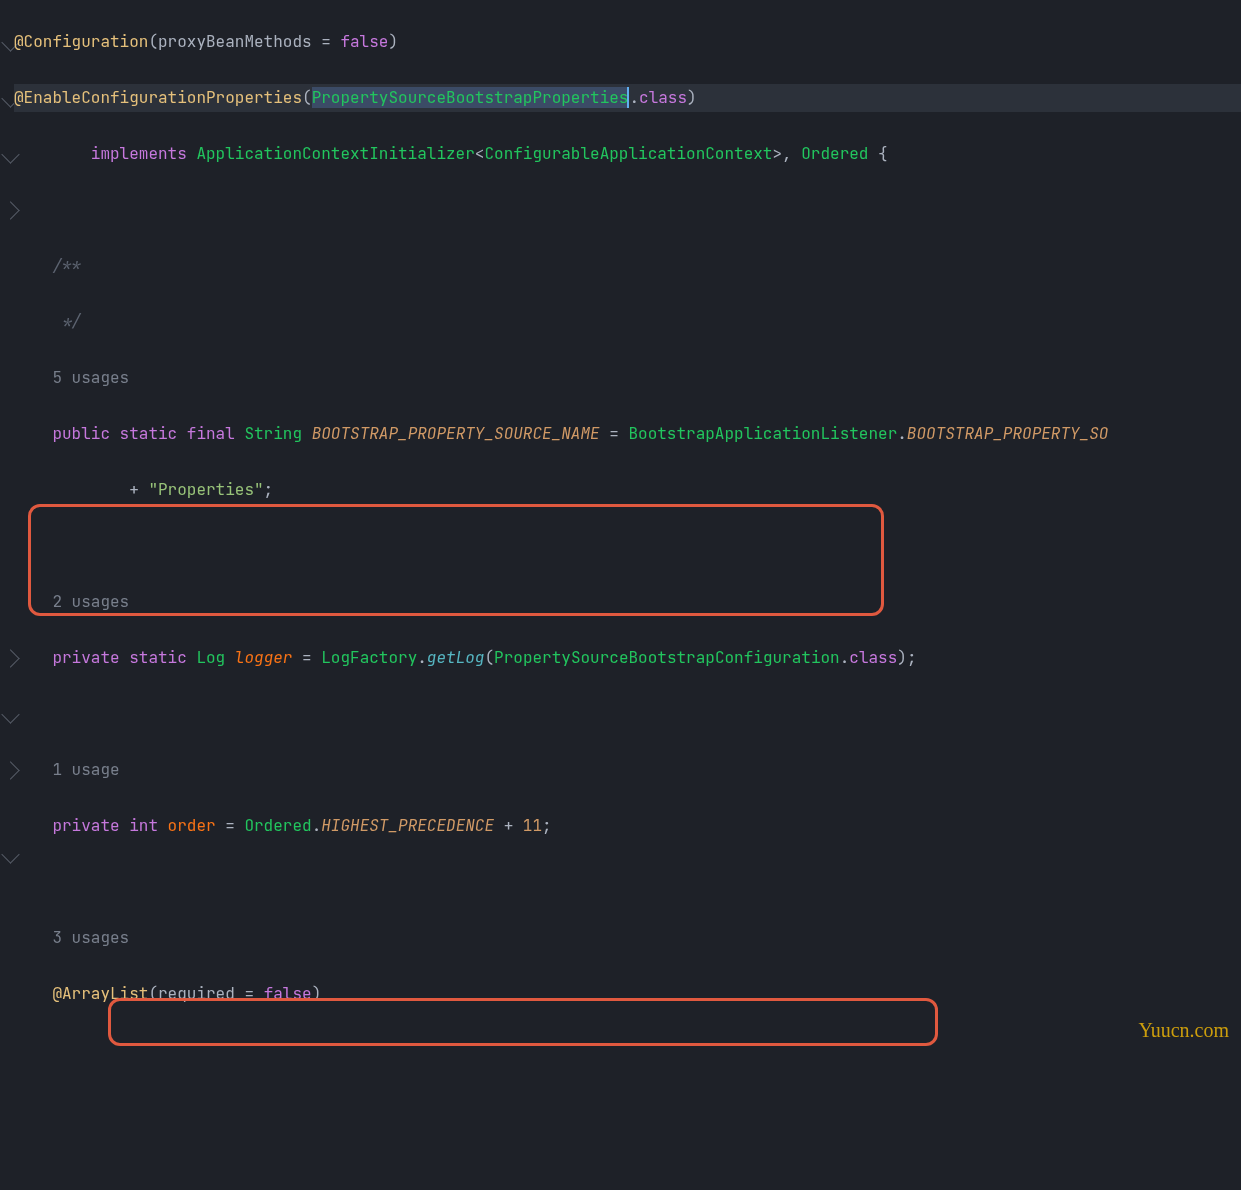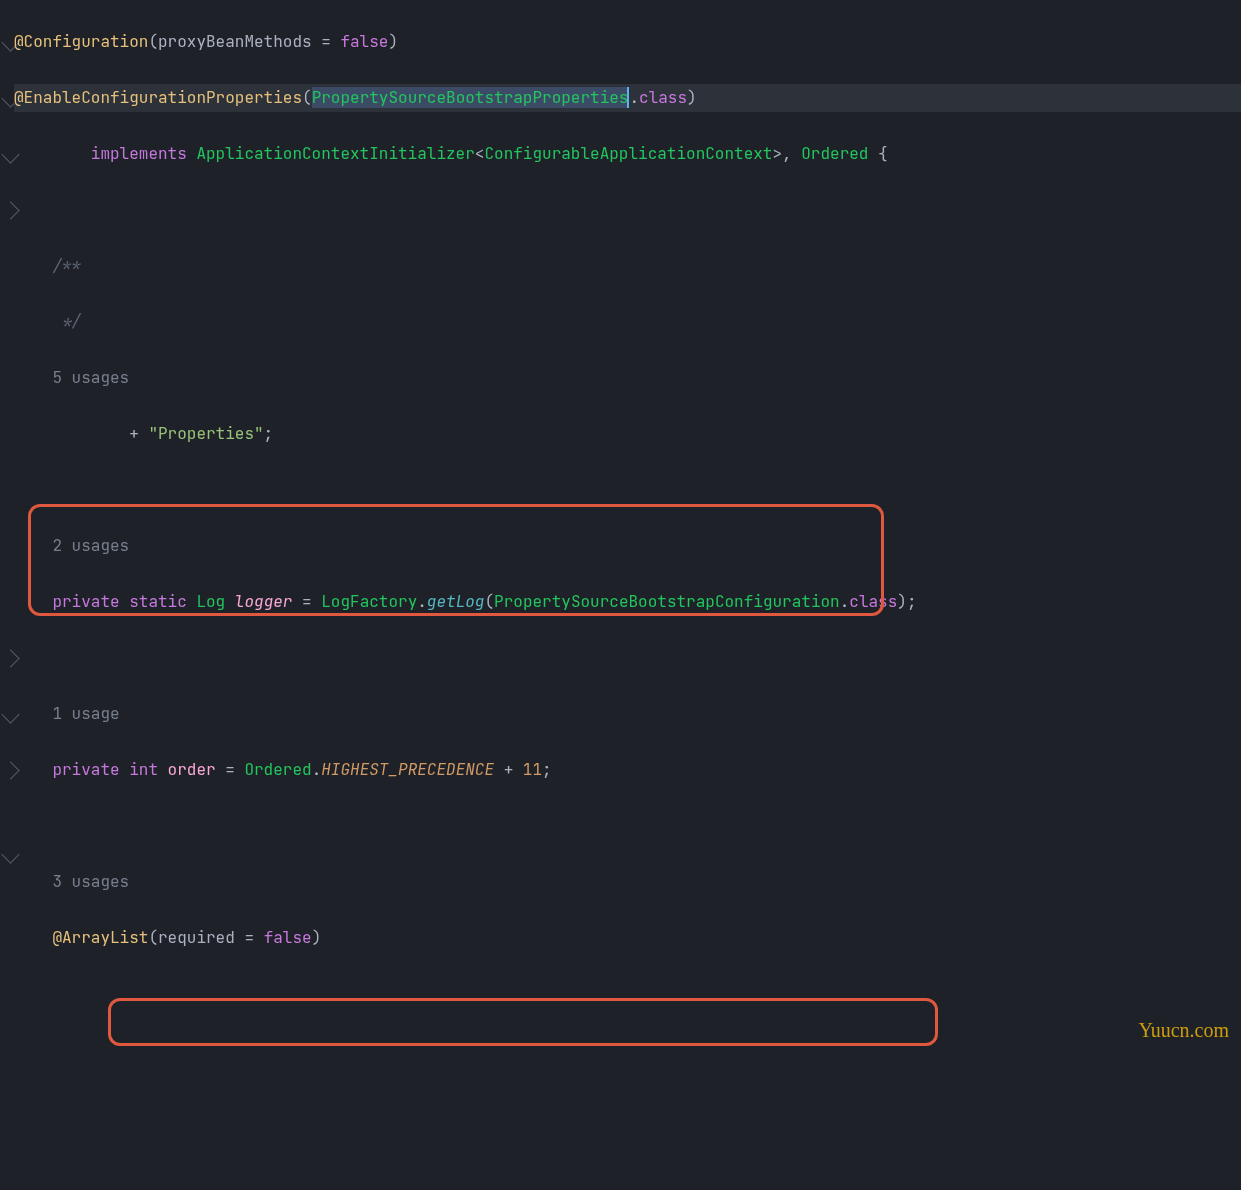--- a/index.html
+++ b/index.html
@@ -7,21 +7,21 @@
   .gutter{position:absolute;left:0;top:0;bottom:0;width:22px;background:#1e2128}
   .fold{position:absolute;left:4px;width:12px;height:12px;border-top:1px solid #555b66;border-right:1px solid #555b66}
   .fold.open{transform:rotate(135deg)}
   .fold.closed{transform:rotate(45deg)}
   .code{position:absolute;left:14px;top:0;right:0;white-space:pre}
   .ln{height:28px}
   .hl-line{background:#2c313a}
   .t-kw{color:#c678dd}
   .t-ann{color:#e5c07b}
   .t-cls{color:#22c55e}
-  .t-fld{color:#f9a8d4}
+  .t-fld{color:#f97316}
   .t-str{color:#98c379}
   .t-cmt{color:#5c6370;font-style:italic}
   .t-const{color:#d19a66;font-style:italic}
   .t-num{color:#d19a66}
   .t-op{color:#abb2bf}
   .t-call{color:#56b6c2;font-style:italic}
   .t-hint{color:#787f8c;font-size:16px}
   .sel{background:#3b4b66}
   .caret{border-left:2px solid #61afef;margin-left:-1px;animation:blink 1s step-end infinite}
   @keyframes blink{50%{border-color:transparent}}
@@ -46,20 +46,21 @@
   </div>
 
   <div class="code">
 <div class="ln"><span class="t-ann">@Configuration</span><span class="t-op">(proxyBeanMethods = </span><span class="t-kw">false</span><span class="t-op">)</span></div>
 <div class="ln hl-line"><span class="t-ann">@EnableConfigurationProperties</span><span class="t-op">(</span><span class="t-cls sel">PropertySourceBootstrapProperties</span><span class="caret"></span><span class="t-op">.</span><span class="t-kw">class</span><span class="t-op">)</span></div>
 <div class="ln">        <span class="t-kw">implements </span><span class="t-cls">ApplicationContextInitializer</span><span class="t-op">&lt;</span><span class="t-cls">ConfigurableApplicationContext</span><span class="t-op">&gt;, </span><span class="t-cls">Ordered </span><span class="t-op">{</span></div>
 <div class="ln"></div>
 <div class="ln">    <span class="t-cmt">/**</span></div>
 <div class="ln">    <span class="t-cmt"> */</span></div>
 <div class="ln">    <span class="t-hint">5 usages</span></div>
+<div class="ln">    <span class="t-kw">public static final </span><span class="t-cls">String </span><span class="t-const">BOOTSTRAP_PROPERTY_SOURCE_NAME </span><span class="t-op">= </span><span class="t-cls">BootstrapApplicationListener</span><span class="t-op">.</span><span class="t-const">BOOTSTRAP_PROPERTY_SO</span></div>
 <div class="ln">            <span class="t-op">+ </span><span class="t-str">"Properties"</span><span class="t-op">;</span></div>
 <div class="ln"></div>
 <div class="ln">    <span class="t-hint">2 usages</span></div>
 <div class="ln">    <span class="t-kw">private static </span><span class="t-cls">Log </span><span class="t-fld" style="font-style:italic">logger </span><span class="t-op">= </span><span class="t-cls">LogFactory</span><span class="t-op">.</span><span class="t-call">getLog</span><span class="t-op">(</span><span class="t-cls">PropertySourceBootstrapConfiguration</span><span class="t-op">.</span><span class="t-kw">class</span><span class="t-op">);</span></div>
 <div class="ln"></div>
 <div class="ln">    <span class="t-hint">1 usage</span></div>
 <div class="ln">    <span class="t-kw">private int </span><span class="t-fld">order </span><span class="t-op">= </span><span class="t-cls">Ordered</span><span class="t-op">.</span><span class="t-const">HIGHEST_PRECEDENCE </span><span class="t-op">+ </span><span class="t-num">11</span><span class="t-op">;</span></div>
 <div class="ln"></div>
 <div class="ln">    <span class="t-hint">3 usages</span></div>
 <div class="ln">    <span class="t-ann">@ArrayList</span><span class="t-op">(required = </span><span class="t-kw">false</span><span class="t-op">)</span></div>

